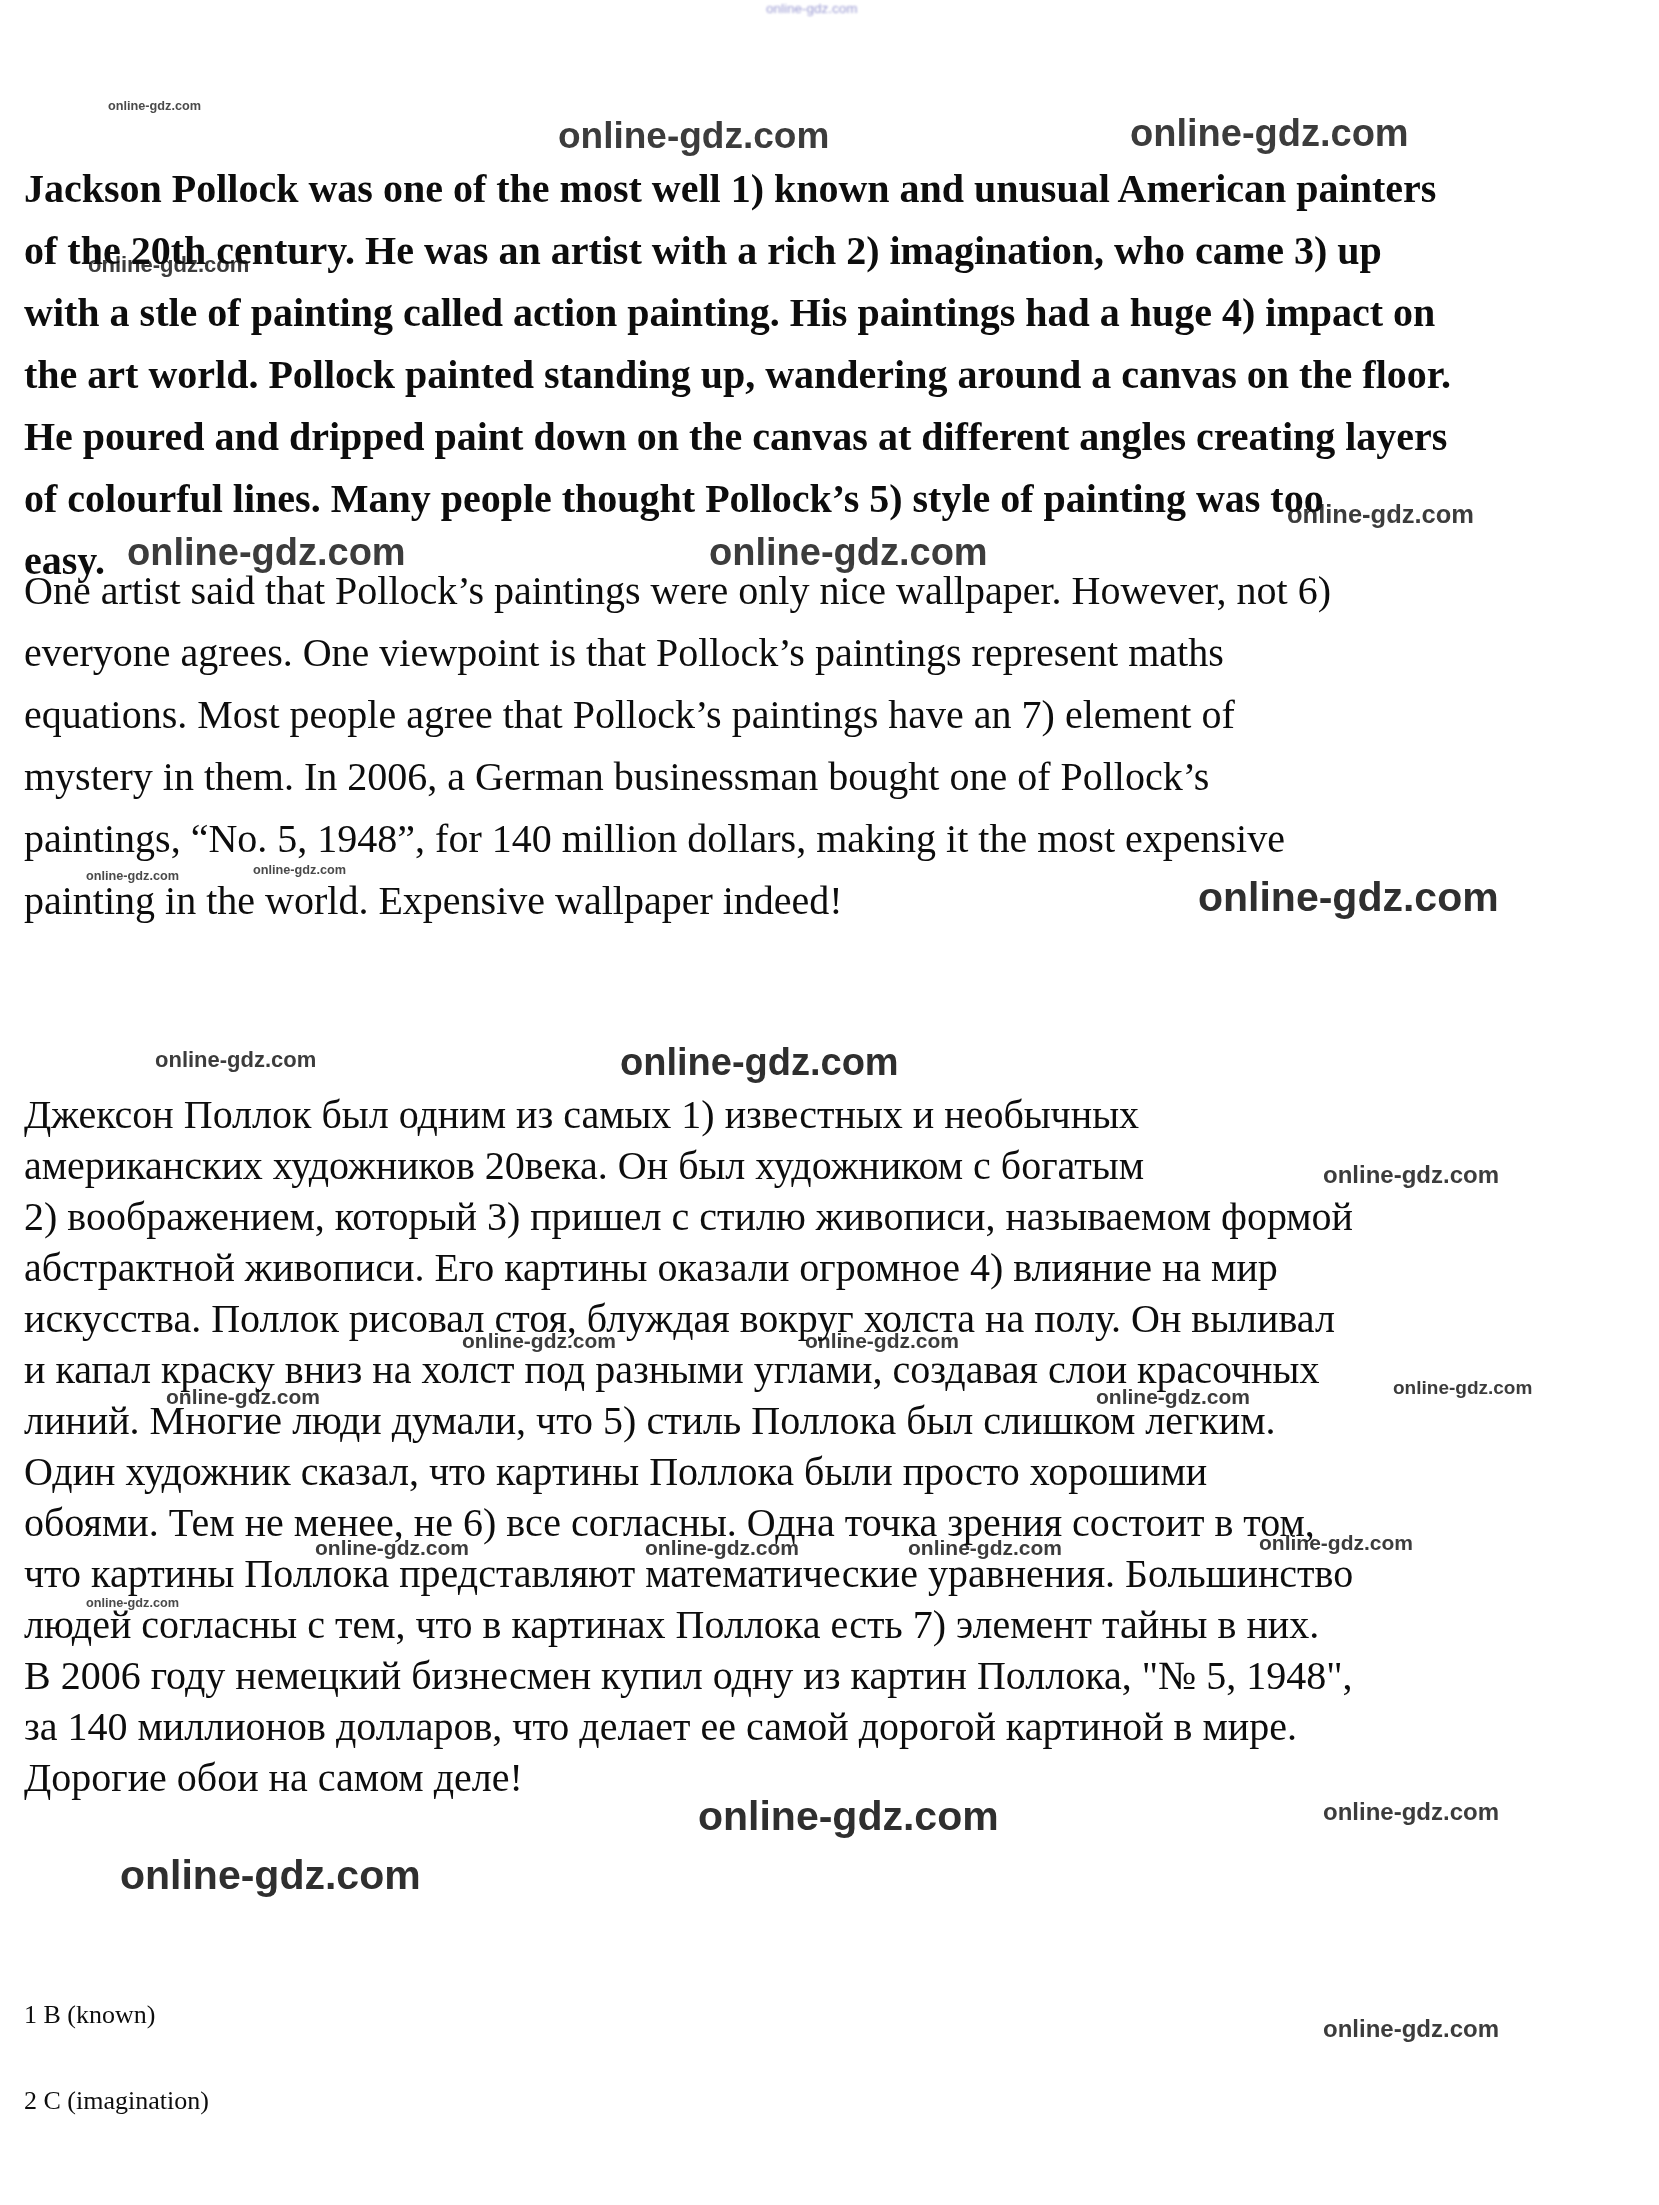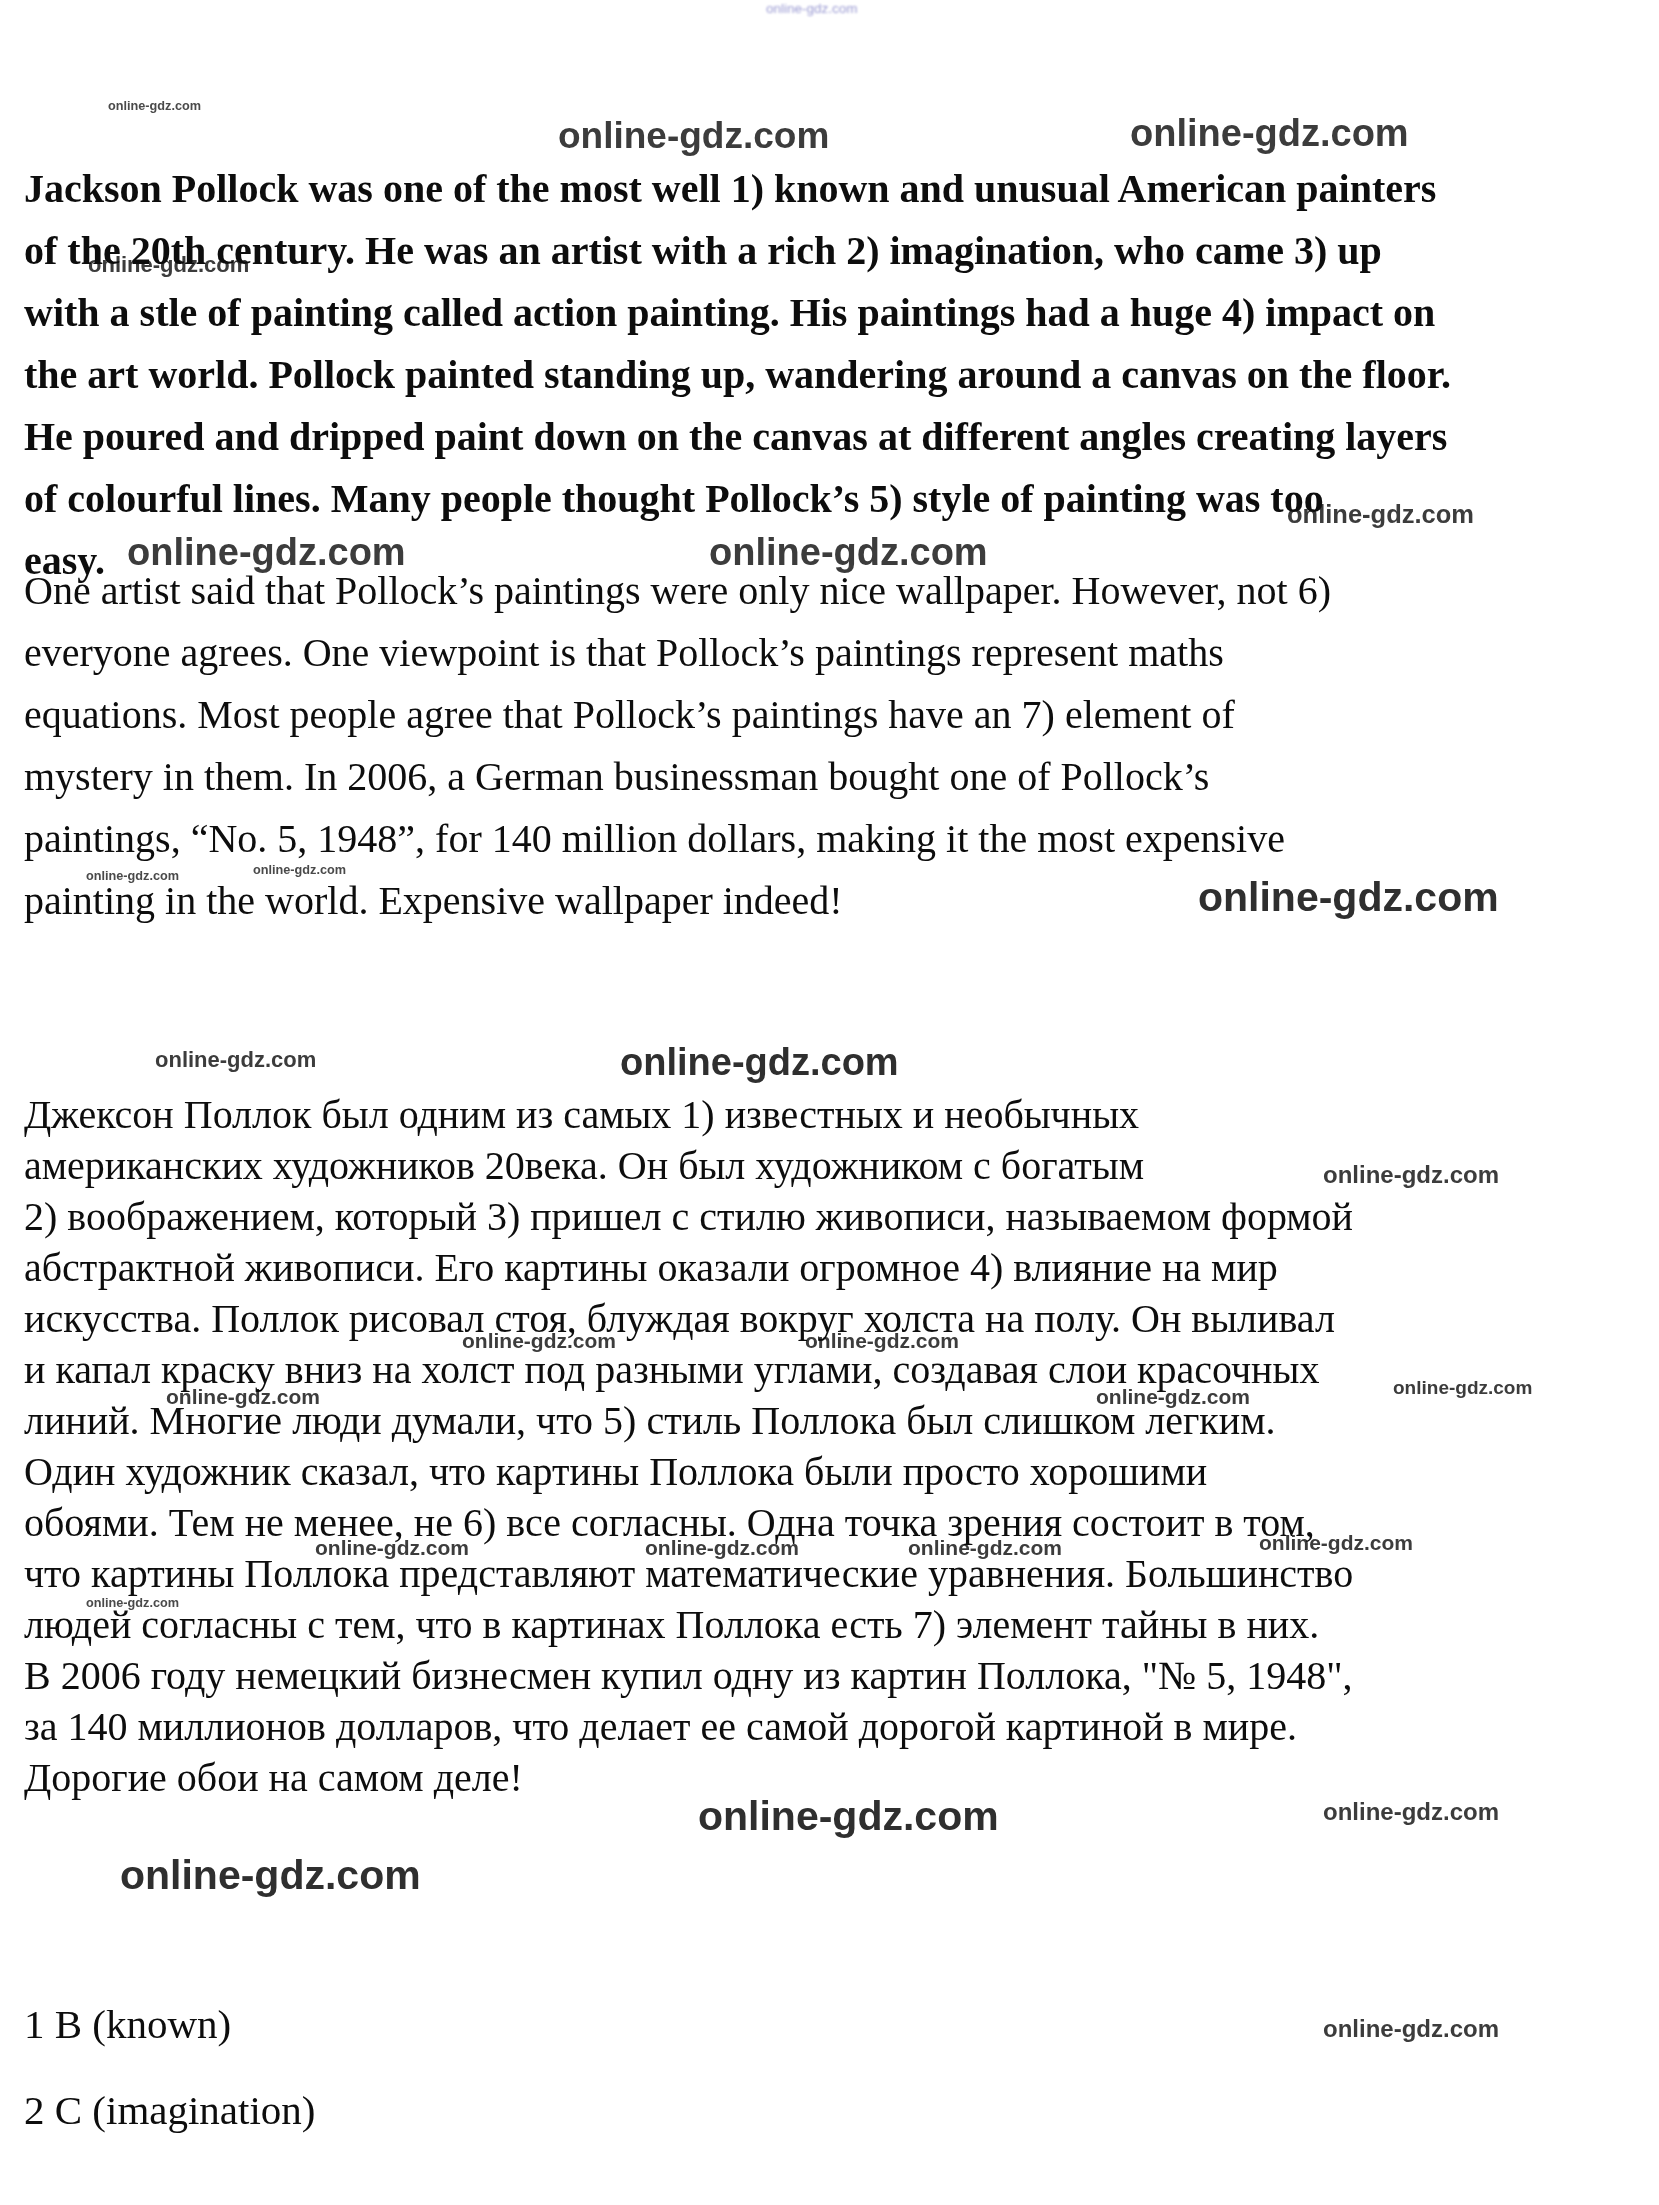--- a/index.html
+++ b/index.html
@@ -25,21 +25,21 @@
     position: absolute;
     left: 24px;
     white-space: pre;
   }
   #para-en-1 { top: 158px; font-size: 40px; line-height: 62px; font-weight: bold; }
   #para-en-2 { top: 560px; font-size: 40px; line-height: 62px; }
   #para-ru   { top: 1089px; font-size: 40px; line-height: 51px; }
   .answer {
     position: absolute;
     left: 24px;
-    font-size: 41px;
+    font-size: 26px;
     white-space: pre;
   }
   #answer-1 { top: 2000px; }
   #answer-2 { top: 2086px; }
   .wm {
     position: absolute;
     font-family: "Liberation Sans", "DejaVu Sans", sans-serif;
     white-space: nowrap;
     line-height: 1.1;
   }

